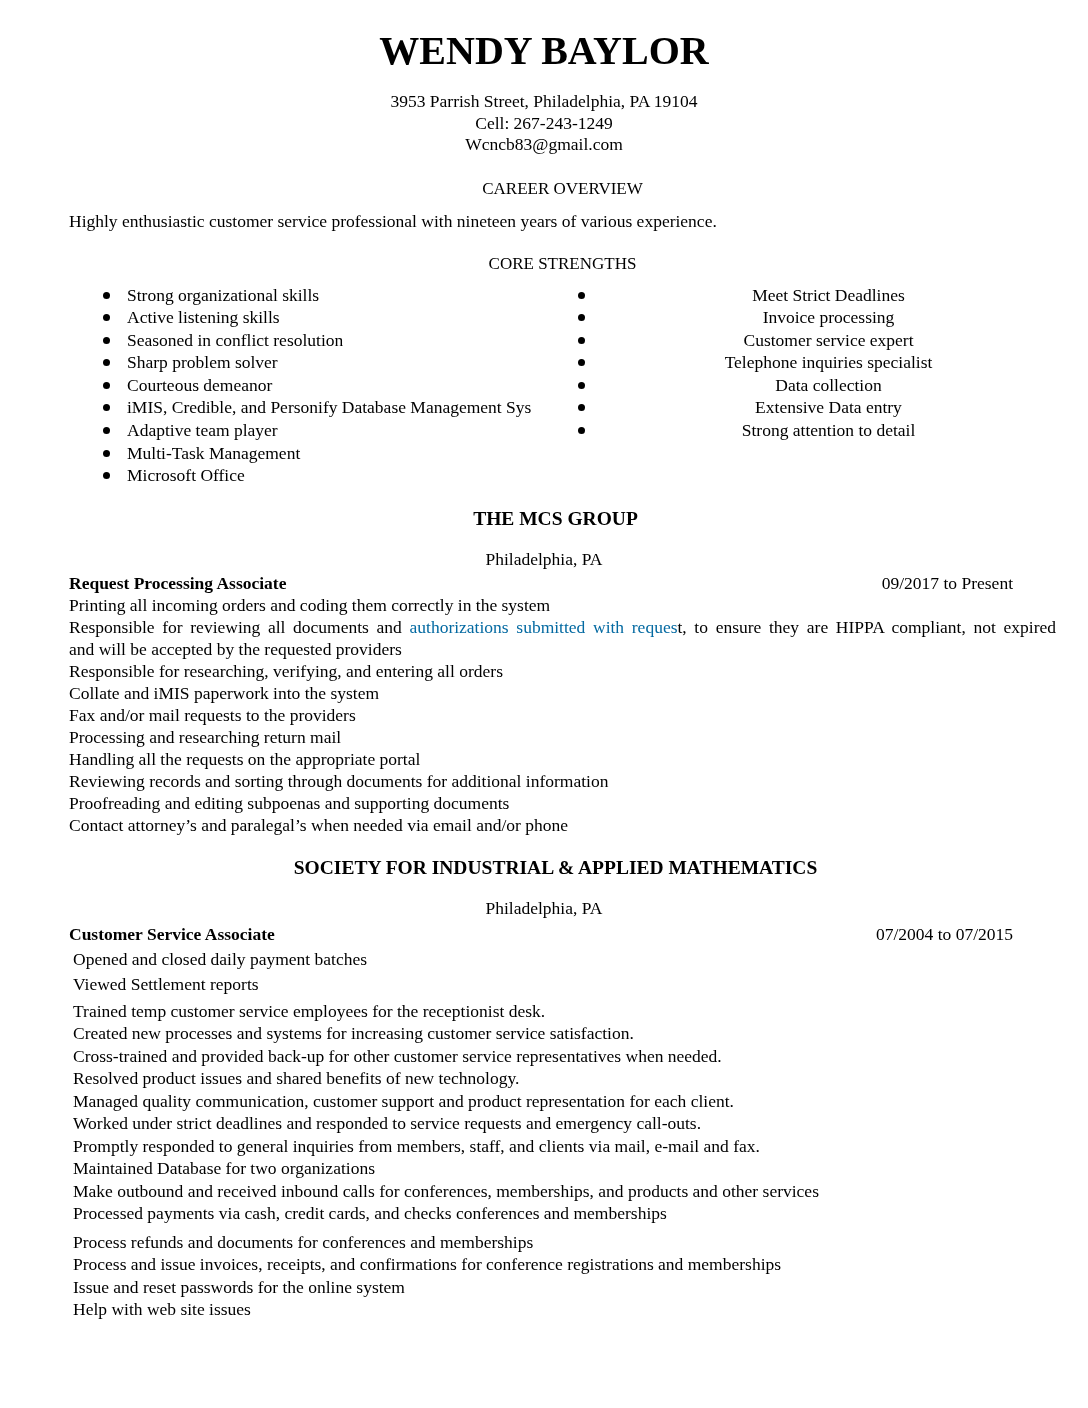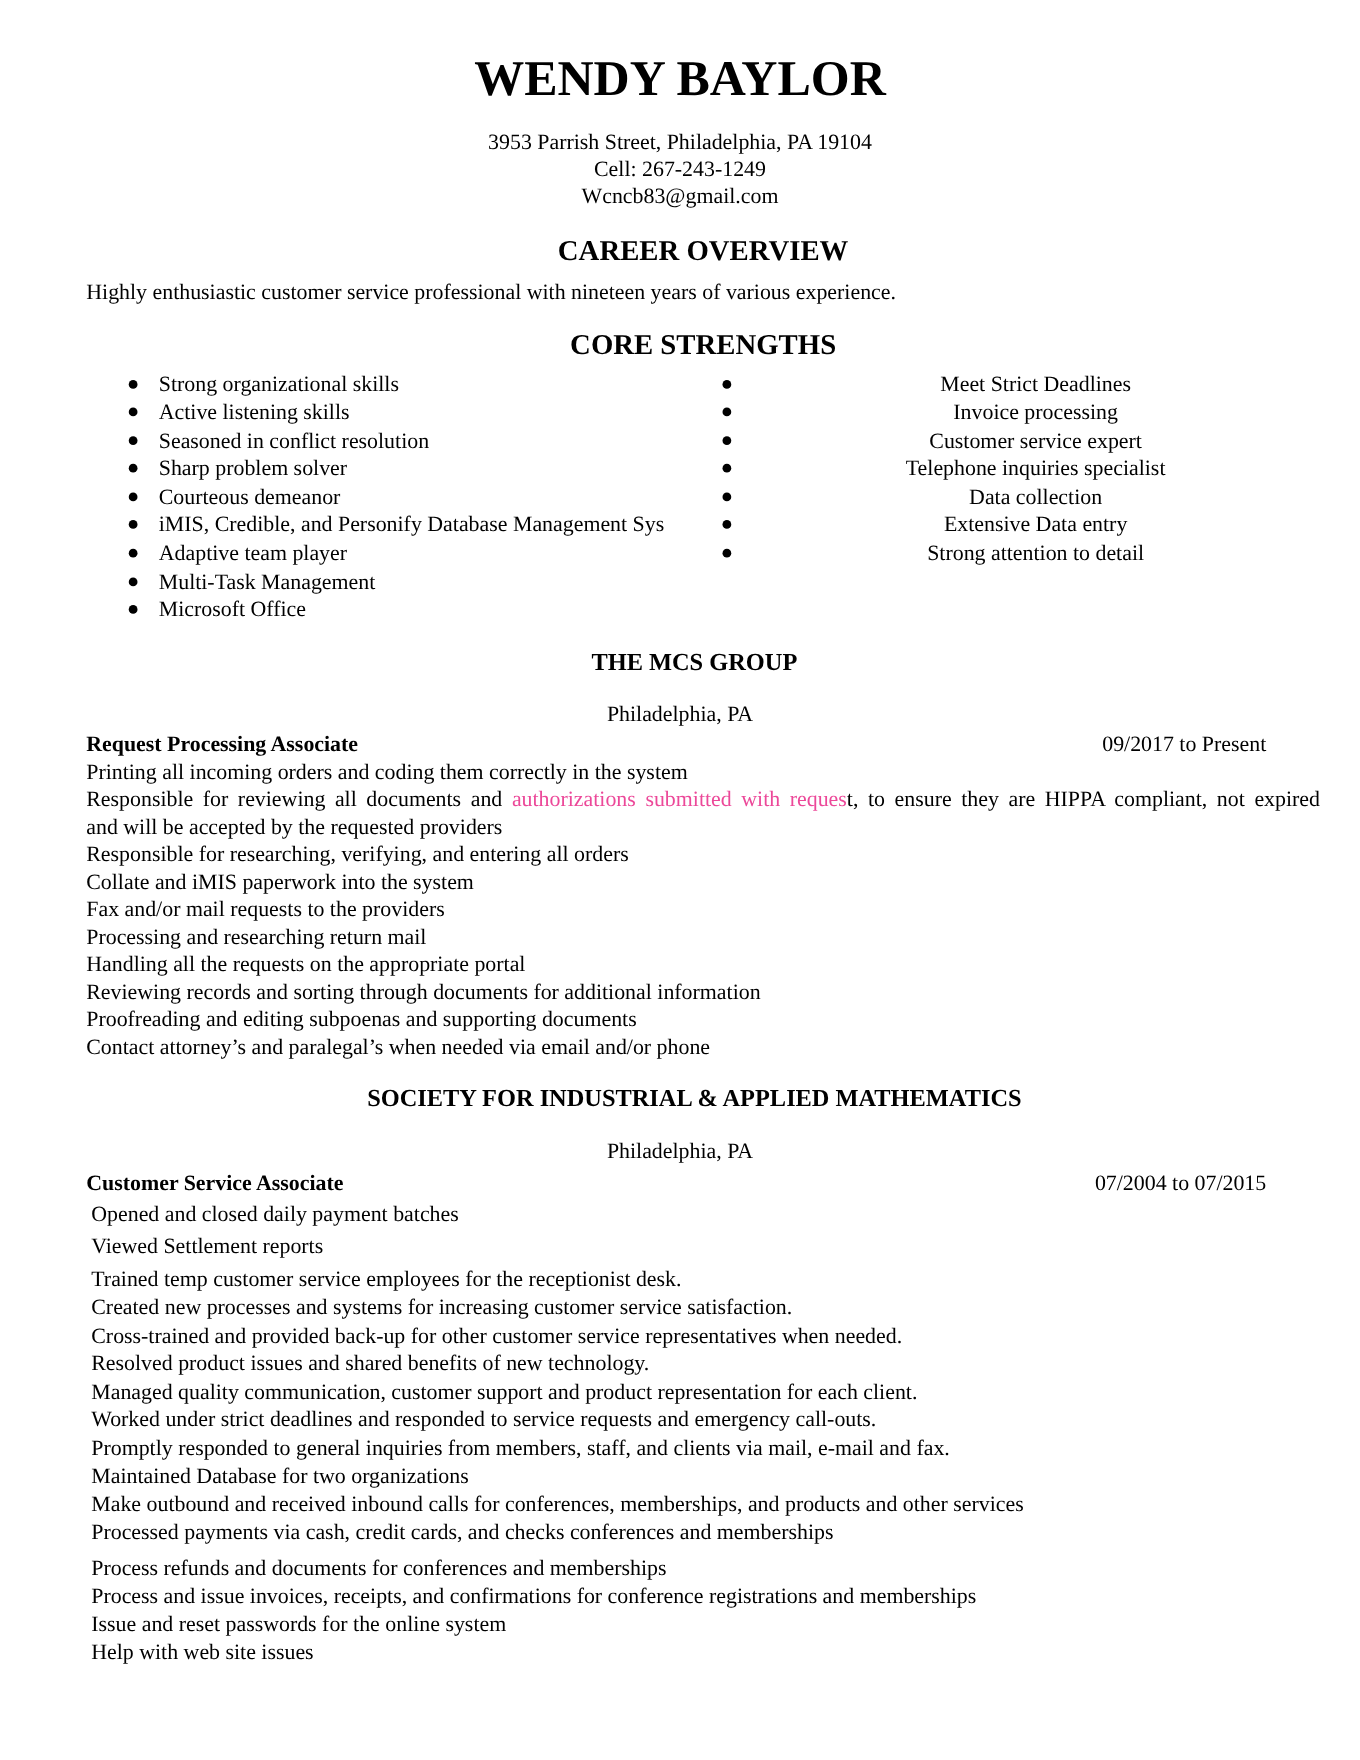--- a/index.html
+++ b/index.html
@@ -14,25 +14,25 @@
     padding: 28px 32px 0 69px;
     overflow: hidden;
     background: #ffffff;
   }
   
   .center-full {
     margin-left: -69px; margin-right: -32px;
     text-align: center;
   }
   .name {
-    font-size: 40px; line-height: 46px; font-weight: bold; margin: 12px;
+    font-size: 40px; line-height: 46px; font-weight: bold; margin: 0;
   }
   .contact { margin-top: 17px; font-size: 17.5px; line-height: 21.5px; }
   .h2 {
-    font-size: 23px; line-height: 24px; font-weight: bold; margin: 4px;
+    font-size: 17px; line-height: 24px; font-weight: normal; margin: 4px;
   }
   .overview-h { margin-top: 21px; }
   .overview-text { margin: 9px 0 0 0; font-size: 17.5px; line-height: 22px; }
   .strengths-h { margin-top: 20px; }
   .strengths { display: flex; margin-top: 8px; }
   .strengths ul {
     list-style: none; margin: 0; padding: 0;
     font-size: 17.5px; line-height: 22.6px;
   }
   .strengths ul.col-left  { width: 493px; }
@@ -54,21 +54,21 @@
   .title-row {
     display: flex; justify-content: space-between;
     margin-top: 2px; padding-right: 43px;
     font-size: 17.5px; line-height: 22px;
   }
   .title-row.t2 { margin-top: 4px; }
   .job-title { font-weight: bold; }
   .duties { font-size: 17.5px; line-height: 22px; }
   .duties-2 { margin-top: 3px; line-height: 22.5px; padding-left: 4px; }
   .duty-justify { text-align: justify; text-align-last: justify; }
-  .light { color: #ec4899; }
+  .light { color: #0369a1; }
   
   .duties-2 div:nth-of-type(2)  { margin-top: 3px; }
   .duties-2 div:nth-of-type(3)  { margin-top: 4px; }
   .duties-2 div:nth-of-type(13) { margin-top: 6px; }
 </style>
 </head>
 <body>
 
 <div class="page">
 

